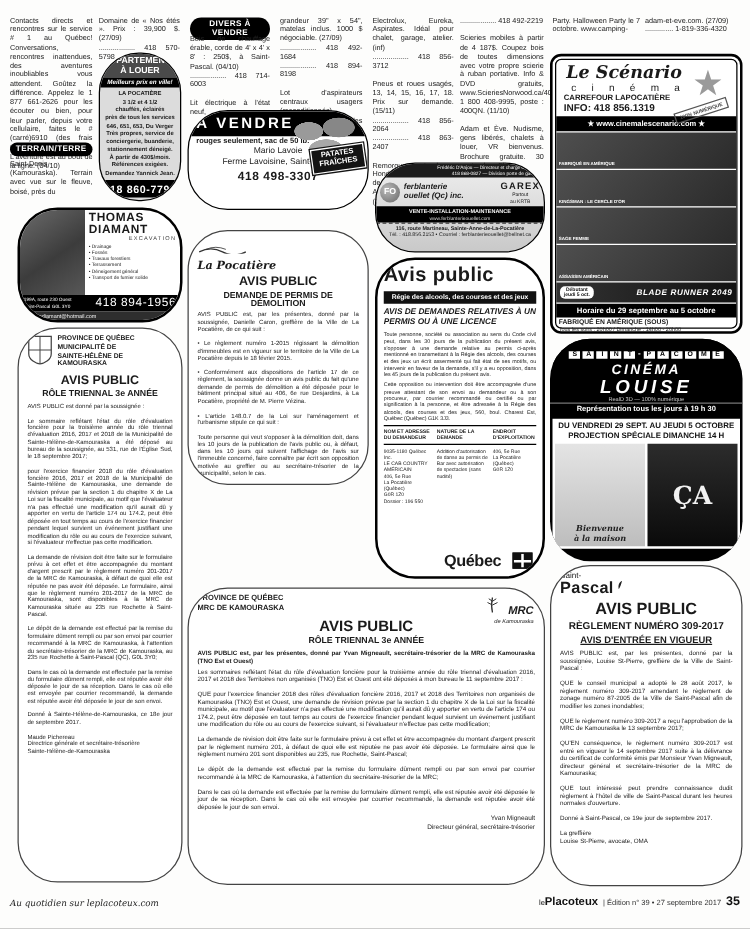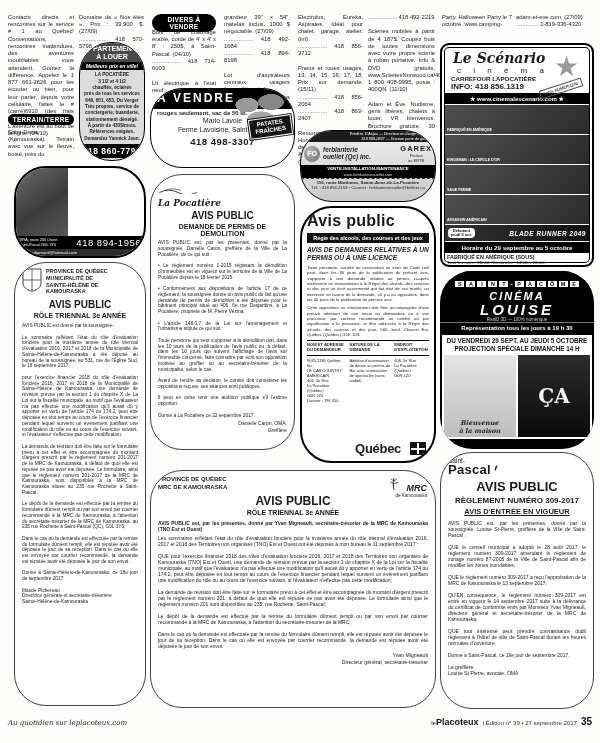--- a/index.html
+++ b/index.html
@@ -186,20 +186,31 @@
 FRAÎCHES</div>
     <div class="pommes-sub">rouges seulement, sac de 50 lb.</div>
     <div class="pommes-lines">Mario Lavoie
 Ferme Lavoisine, Saint-Denis</div>
     <div class="pommes-phone"> <b>418 498-3307</b></div>
   </div>
 
   <div class="abs thomas" style="left:14px;top:166px;width:132px;height:92px">
     <div class="thomas-main">
       <div class="thomas-photo"></div>
+      <div class="thomas-right">
+        <div class="thomas-name">THOMAS
+DIAMANT</div>
+        <div class="thomas-sub">EXCAVATION</div>
+        <div class="thomas-services">• Drainage
+• Fossés
+• Travaux forestiers
+• Terrassement
+• Déneigement général
+• Transport de fumier solide</div>
+      </div>
     </div>
     <div class="thomas-band">
       <div class="thomas-addr">199A, route 230 Ouest
 Saint-Pascal G0L 3Y0</div>
       <div class="thomas-phone">418 894-1956</div>
     </div>
     <div class="thomas-email">thomasdiamant@hotmail.com</div>
   </div>
 
   <div class="abs avis" style="left:14px;top:262px;width:132px;height:444px">
@@ -228,21 +239,21 @@
 
 Dans le cas où la demande est effectuée par la remise du formulaire dûment rempli, elle est réputée avoir été déposée le jour de sa réception. Dans le cas où elle est envoyée par courrier recommandé, la demande est réputée avoir été déposée le jour de son envoi.
 
 Donné à Sainte-Hélène-de-Kamouraska, ce 18e jour de septembre 2017.
 
 Maude Pichereau
 Directrice générale et secrétaire-trésorière
 Sainte-Hélène-de-Kamouraska</div>
   </div>
 
-  <div class="abs avis" style="left:150px;top:174px;width:145px;height:276px">
+  <div class="abs avis" style="left:150px;top:184px;width:145px;height:204px">
     <div>
       <svg width="40" height="7" viewBox="0 0 60 10">
           <path d="M2 8 Q16 1 30 8 T58 8" fill="none" stroke="#333" stroke-width="1.4"></path>
           <path d="M10 5 Q22 0 34 5" fill="none" stroke="#333" stroke-width="1"></path>
         </svg>
       <div class="lapoc-logo">La Pocatière</div>
     </div>
     <div class="avis-title" style="font-size:10px;margin-top:2px">AVIS PUBLIC</div>
     <div class="avis-sub" style="font-size:7px;margin:2px 0 3px">DEMANDE DE PERMIS DE DÉMOLITION</div>
     <div class="avis-body" style="font-size:4.8px">AVIS PUBLIC est, par les présentes, donné par la soussignée, Danielle Caron, greffière de la Ville de La Pocatière, de ce qui suit :

